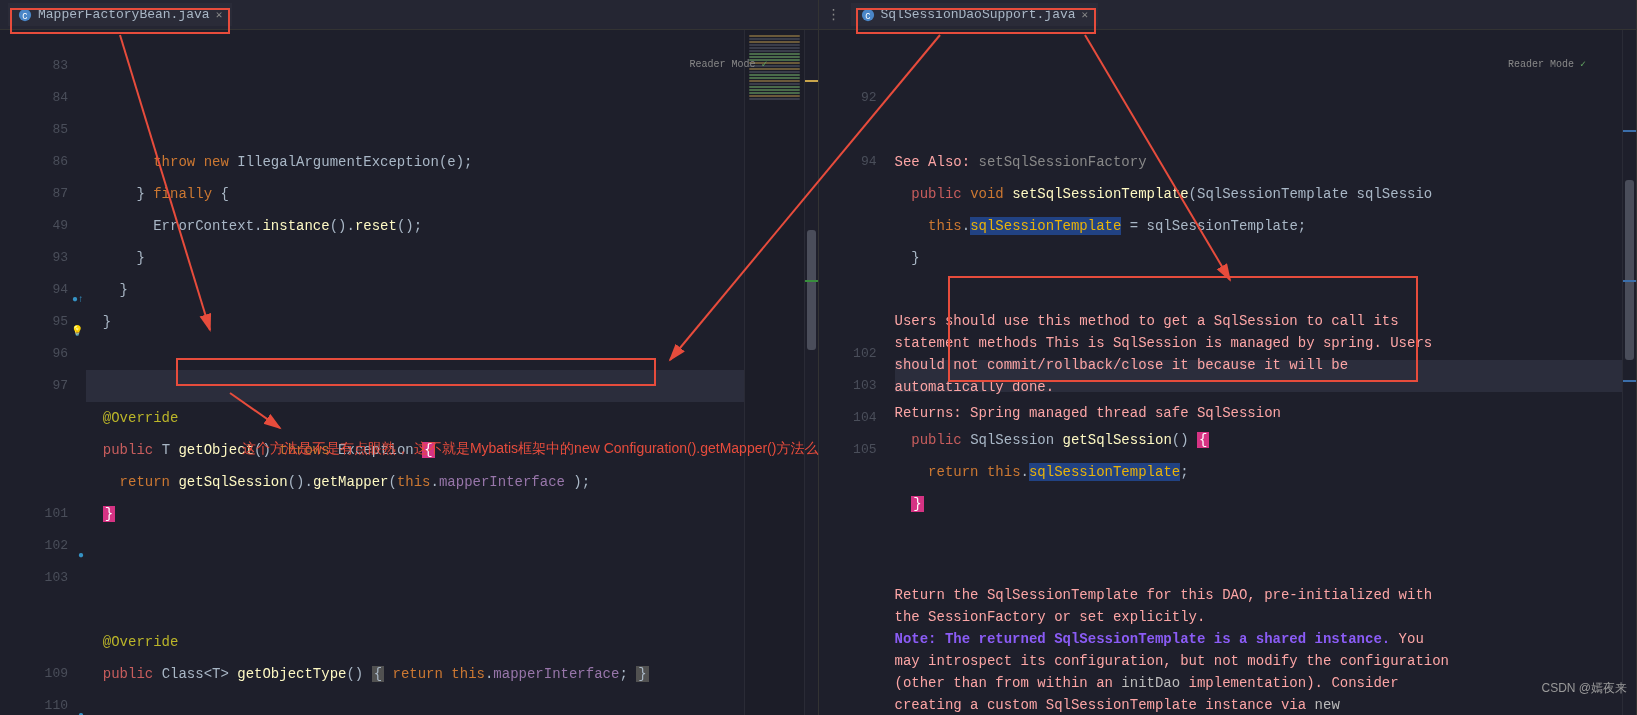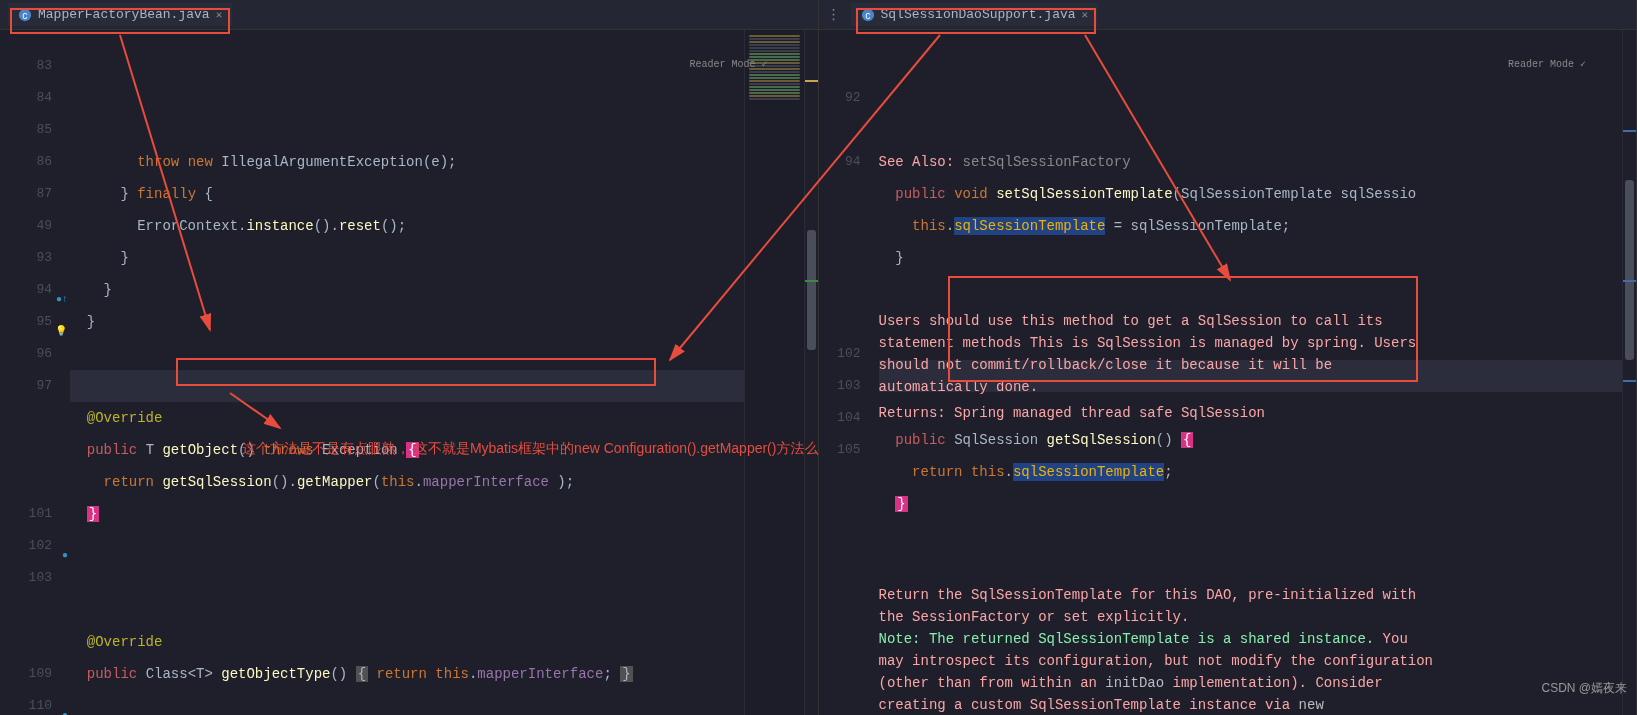--- a/index.html
+++ b/index.html
@@ -66,20 +66,21 @@
 .gutter {
   width: 70px;
   background: #1e1f2b;
   color: #4a4e5a;
   text-align: right;
   padding-right: 18px;
   padding-top: 20px;
   line-height: 32px;
   font-size: 13px;
   position: relative;
+  margin-left: 16px;
 }
 .gutter .gicon {
   position:absolute;
   font-size:10px;
 }
 .code {
   flex: 1;
   padding-top: 20px;
   line-height: 32px;
   white-space: pre;
@@ -99,21 +100,21 @@
   top: 170px;
   height: 32px;
   background: #2b2d3c;
   z-index: 0;
 }
 .kw { color: #cc7832; }
 .kw-pub { color: #c75d5d; font-weight: normal; }
 .method { color: #fef9c3; }
 .fn { color: #9876aa; }
 .doc { color: #fca5a5; }
-.doc-bold { color: #86efac; font-weight: normal; }
+.doc-bold { color: #8b5cf6; font-weight: bold; }
 .annot { color: #bbb529; }
 .this { color: #cc7832; }
 .sel { background: #214283; color: #eab308; padding: 1px 0; }
 .pink-block { background: #d63384; color: #fff; padding: 0 2px; }
 .grey-block { background: #515151; padding: 0 2px; }
 .red-box-abs { border: 2px solid #e74c3c; position: absolute; z-index: 10; pointer-events: none; }
 .annotation-text { color: #e74c3c; position: absolute; font-size: 14px; font-family: 'Microsoft YaHei', sans-serif; z-index: 12; margin-left: 37px; }
 .minimap {
   width: 60px;
   background: #1c1d28;

